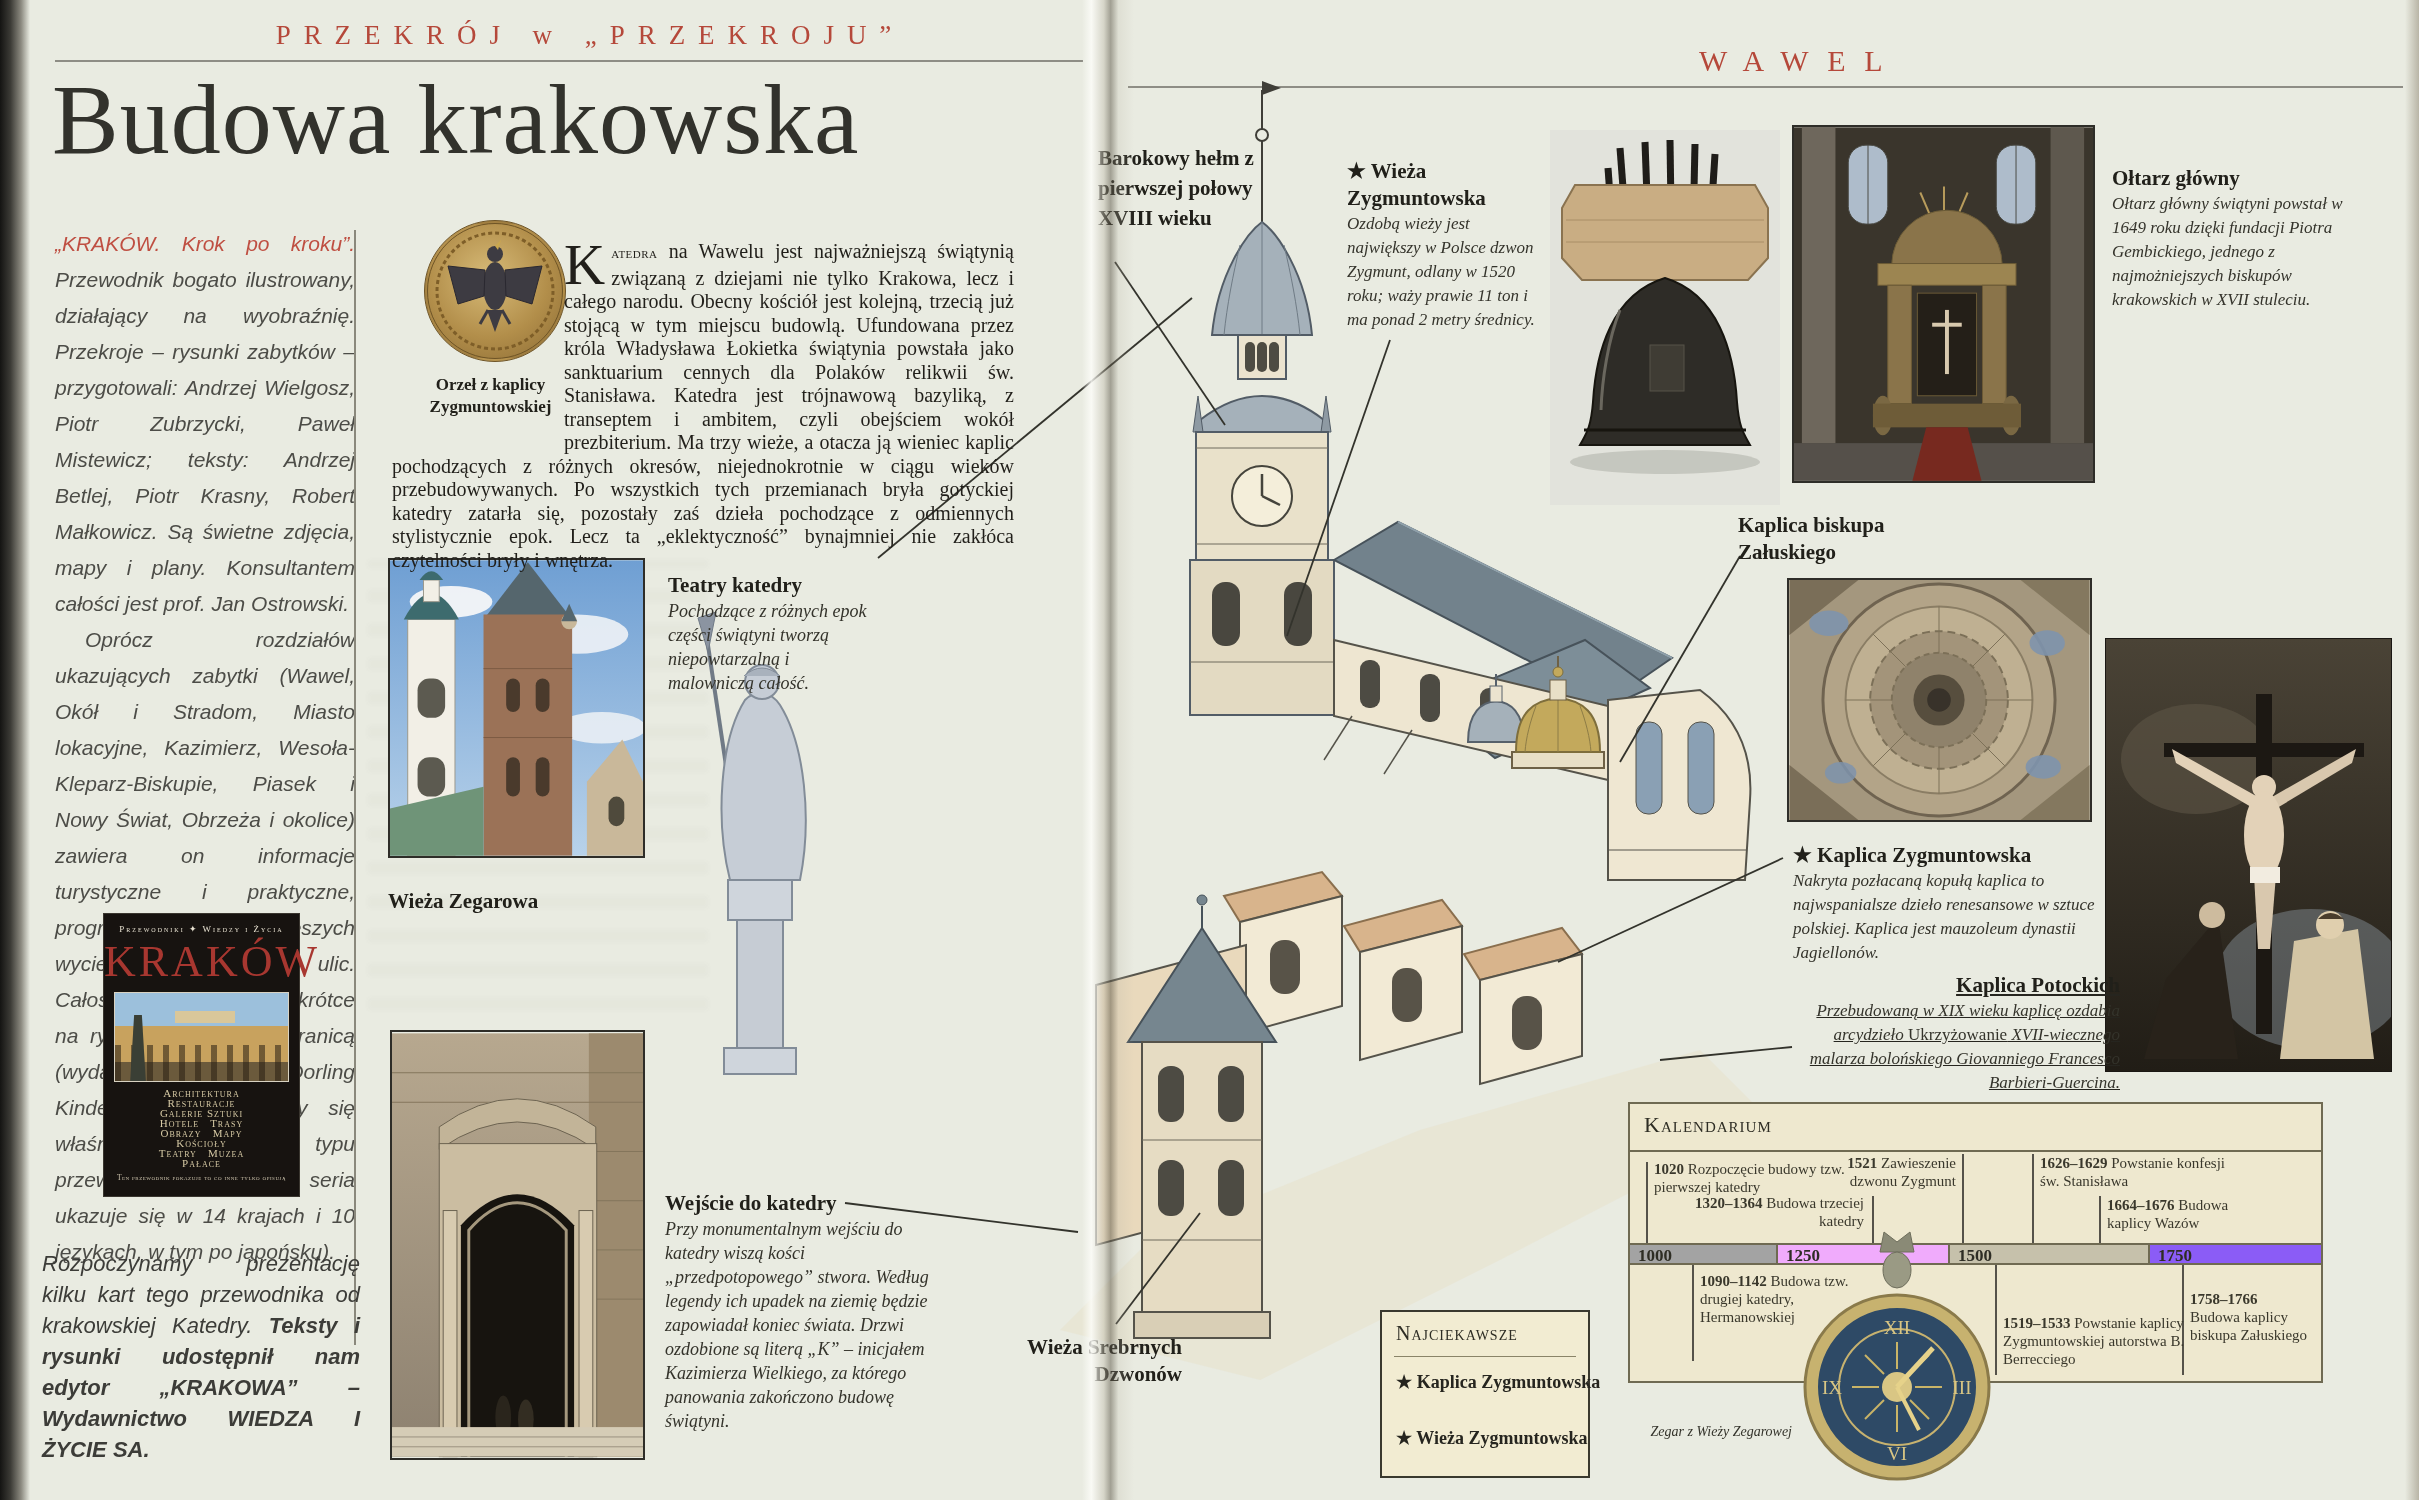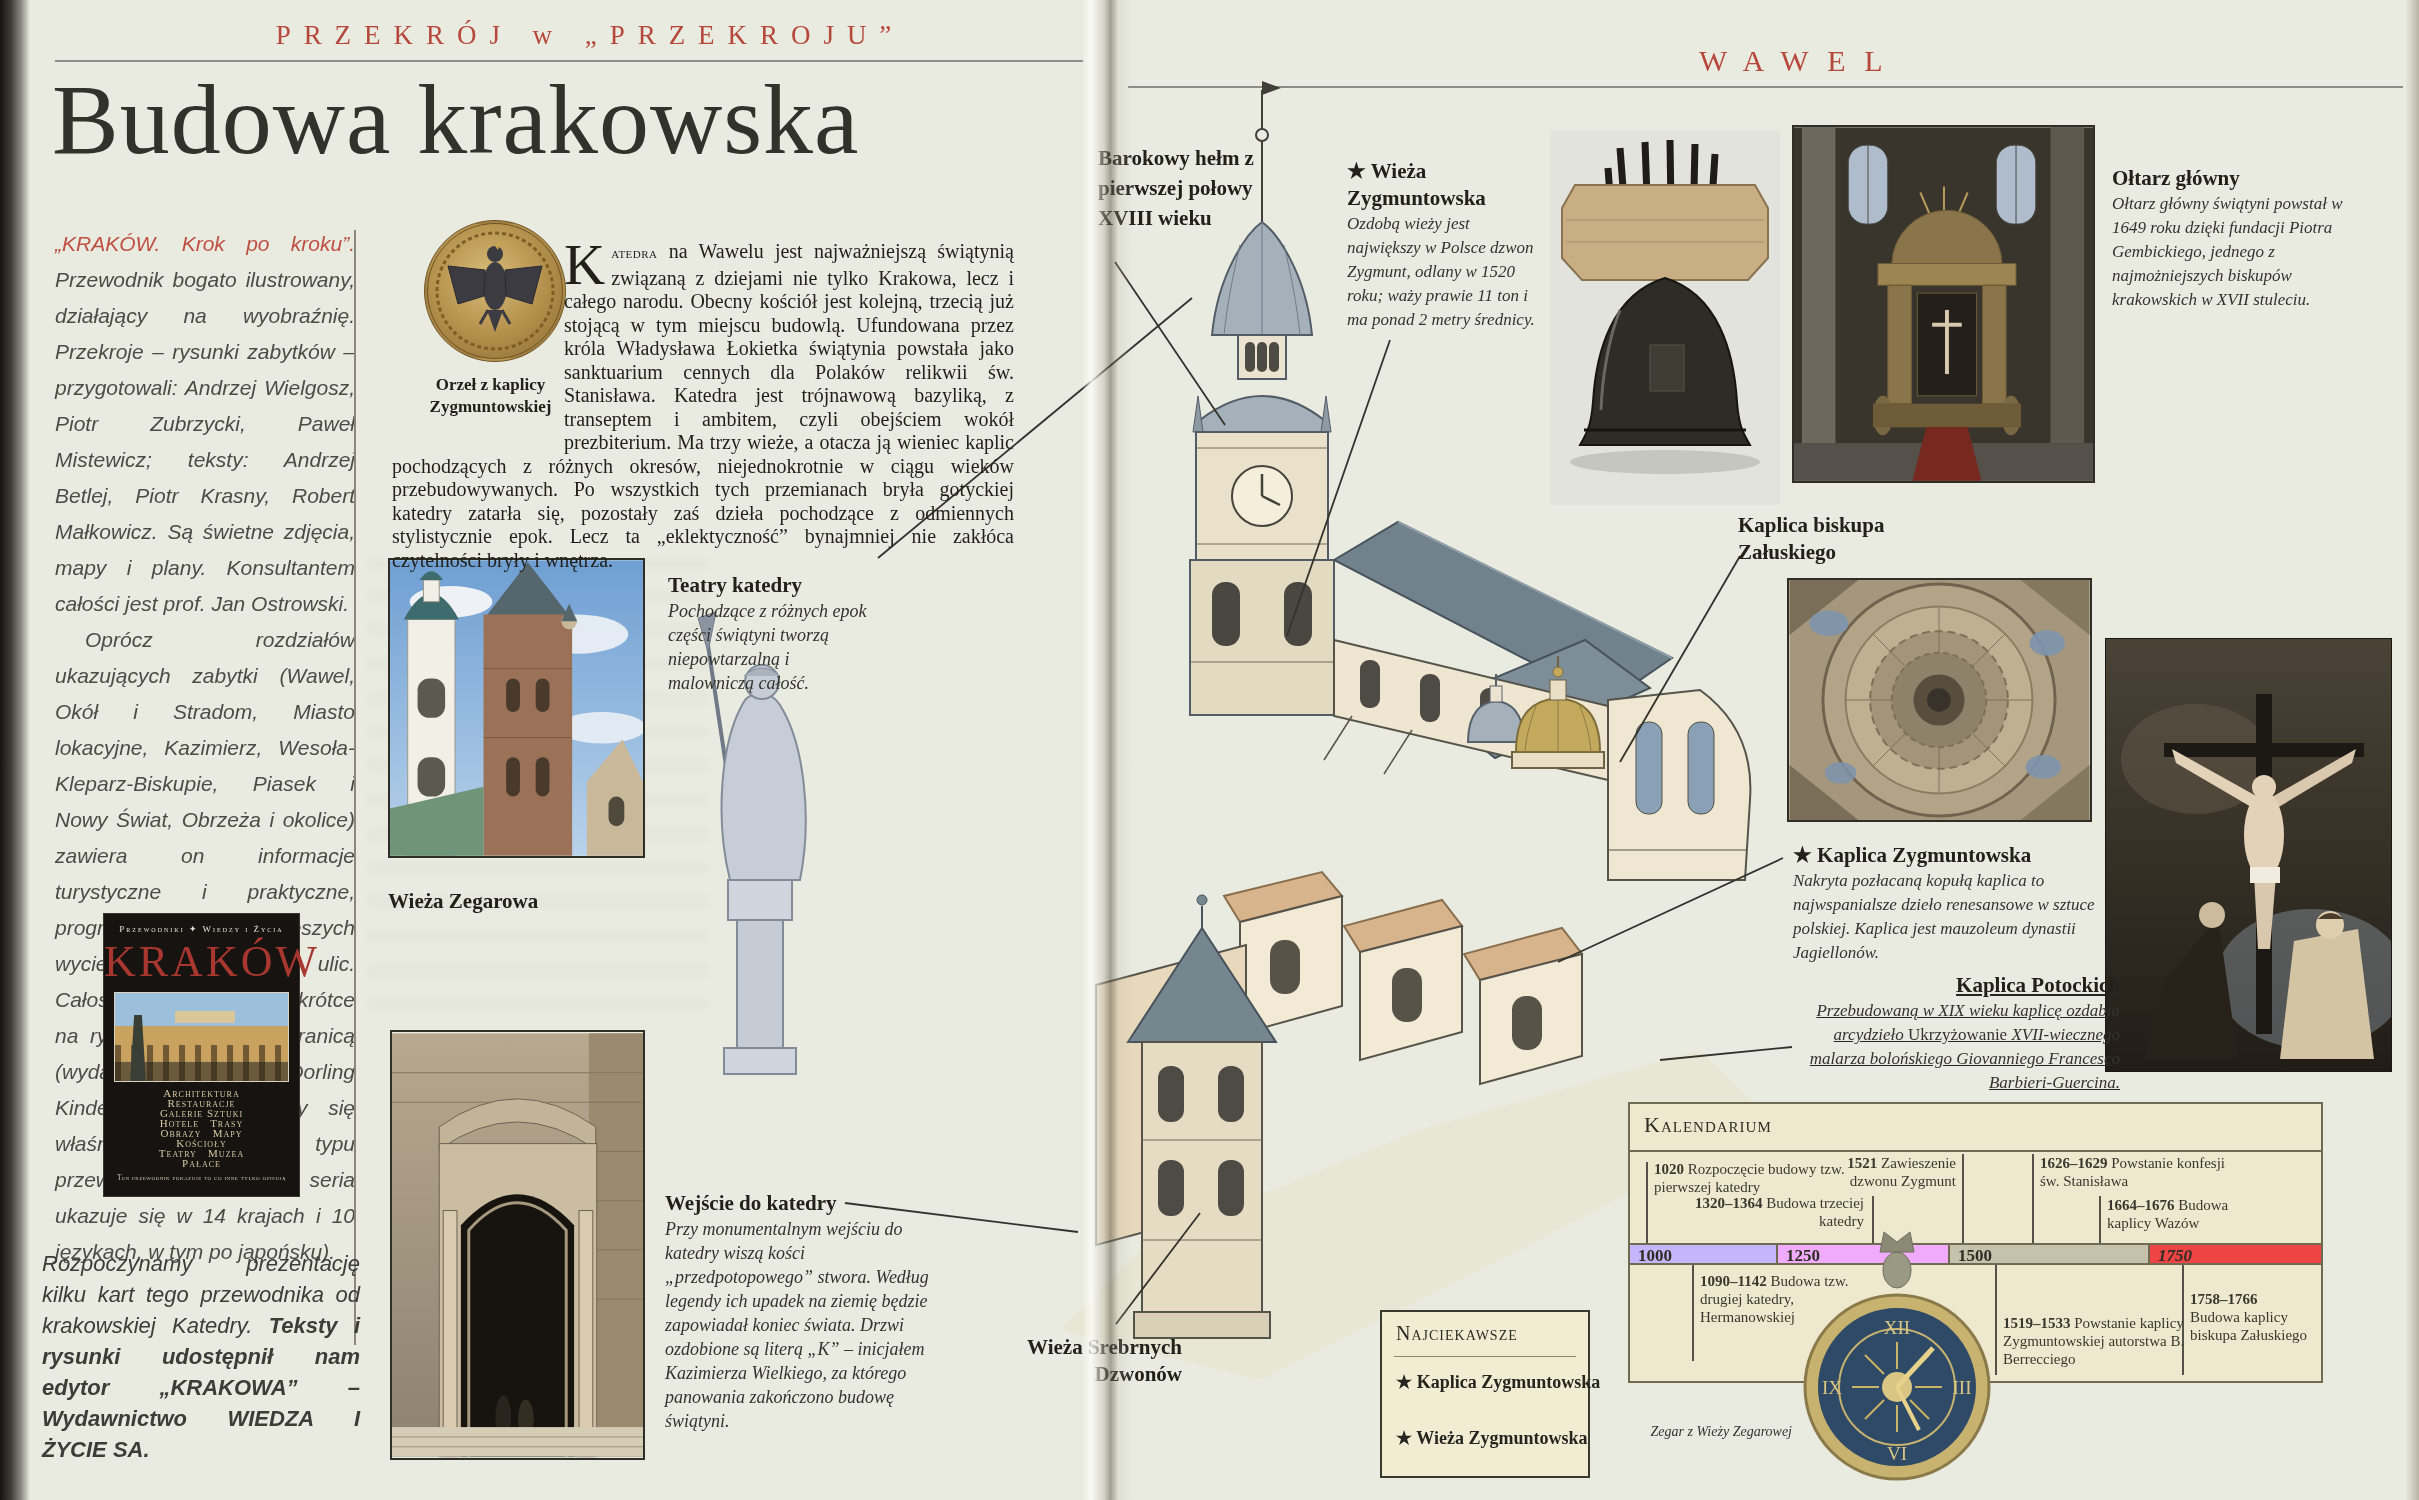--- a/index.html
+++ b/index.html
@@ -436,24 +436,24 @@
     <div class="tick" style="left:402px;top:50px;height:89px;"></div>
     <div class="tick" style="left:469px;top:92px;height:47px;"></div>
 
     <div class="abs kal-ev" style="left:24px;top:56px;width:215px;"><span class="yr">1020</span> <span>Rozpoczęcie budowy tzw. pierwszej katedry</span></div>
     <div class="abs kal-ev" style="left:36px;top:90px;width:198px;text-align:right;"><span class="yr">1320–1364</span> <span>Budowa trzeciej katedry</span></div>
     <div class="abs kal-ev" style="left:196px;top:50px;width:130px;text-align:right;"><span class="yr">1521</span> <span>Zawieszenie dzwonu Zygmunt</span></div>
     <div class="abs kal-ev" style="left:410px;top:50px;width:190px;"><span class="yr">1626–1629</span> <span>Powstanie konfesji św. Stanisława</span></div>
     <div class="abs kal-ev" style="left:477px;top:92px;width:140px;"><span class="yr">1664–1676</span> <span>Budowa kaplicy Wazów</span></div>
 
     <div class="abs" style="left:0;top:139px;width:100%;height:22px;border-top:2px solid #6f6a52;border-bottom:2px solid #6f6a52;box-sizing:border-box;display:flex;">
-      <div class="bar-seg" style="width:148px;background:#c4b5fd;">1000</div>
+      <div class="bar-seg" style="width:148px;background:#a3a3a3;">1000</div>
       <div class="bar-seg" style="width:172px;background:#f0abfc;">1250</div>
       <div class="bar-seg" style="width:200px;background:#c6c1ab;">1500</div>
-      <div class="bar-seg" style="flex:1;border-right:none;background:#ef4444;font-style:italic;">1750</div>
+      <div class="bar-seg" style="flex:1;border-right:none;background:#8b5cf6;">1750</div>
     </div>
 
     <div class="tick" style="left:62px;top:161px;height:96px;"></div>
     <div class="tick" style="left:365px;top:161px;height:110px;"></div>
     <div class="tick" style="left:552px;top:161px;height:110px;"></div>
 
     <div class="abs kal-ev" style="left:70px;top:168px;width:170px;"><span class="yr">1090–1142</span> <span>Budowa tzw. drugiej katedry, Hermanowskiej</span></div>
     <div class="abs kal-ev" style="left:373px;top:210px;width:200px;"><span class="yr">1519–1533</span> <span>Powstanie kaplicy Zygmuntowskiej autorstwa B. Berrecciego</span></div>
     <div class="abs kal-ev" style="left:560px;top:186px;width:120px;"><span class="yr">1758–1766</span> <span>Budowa kaplicy biskupa Załuskiego</span></div>
   </div>

